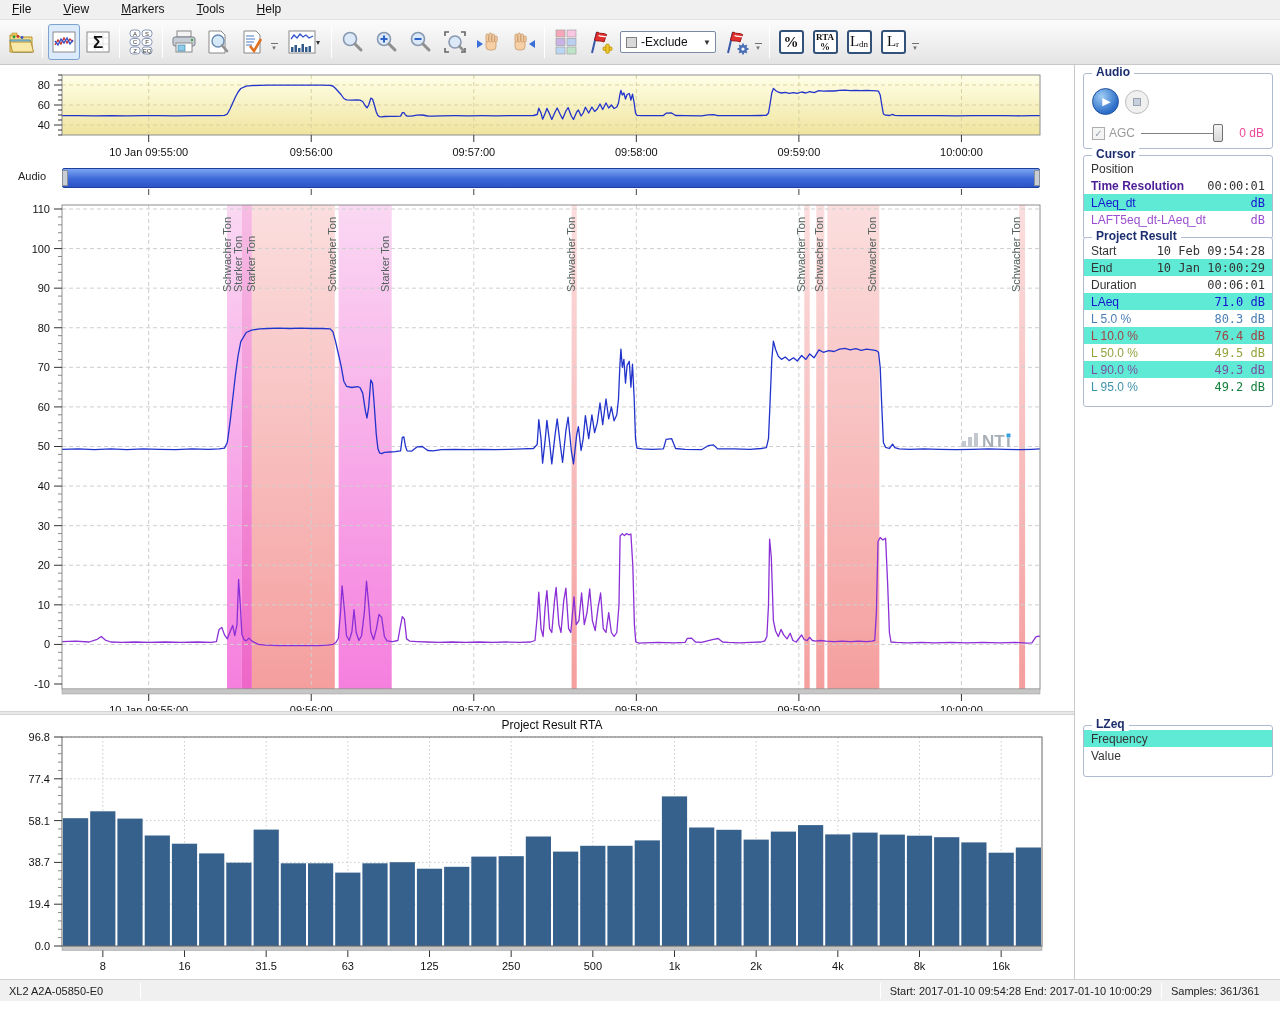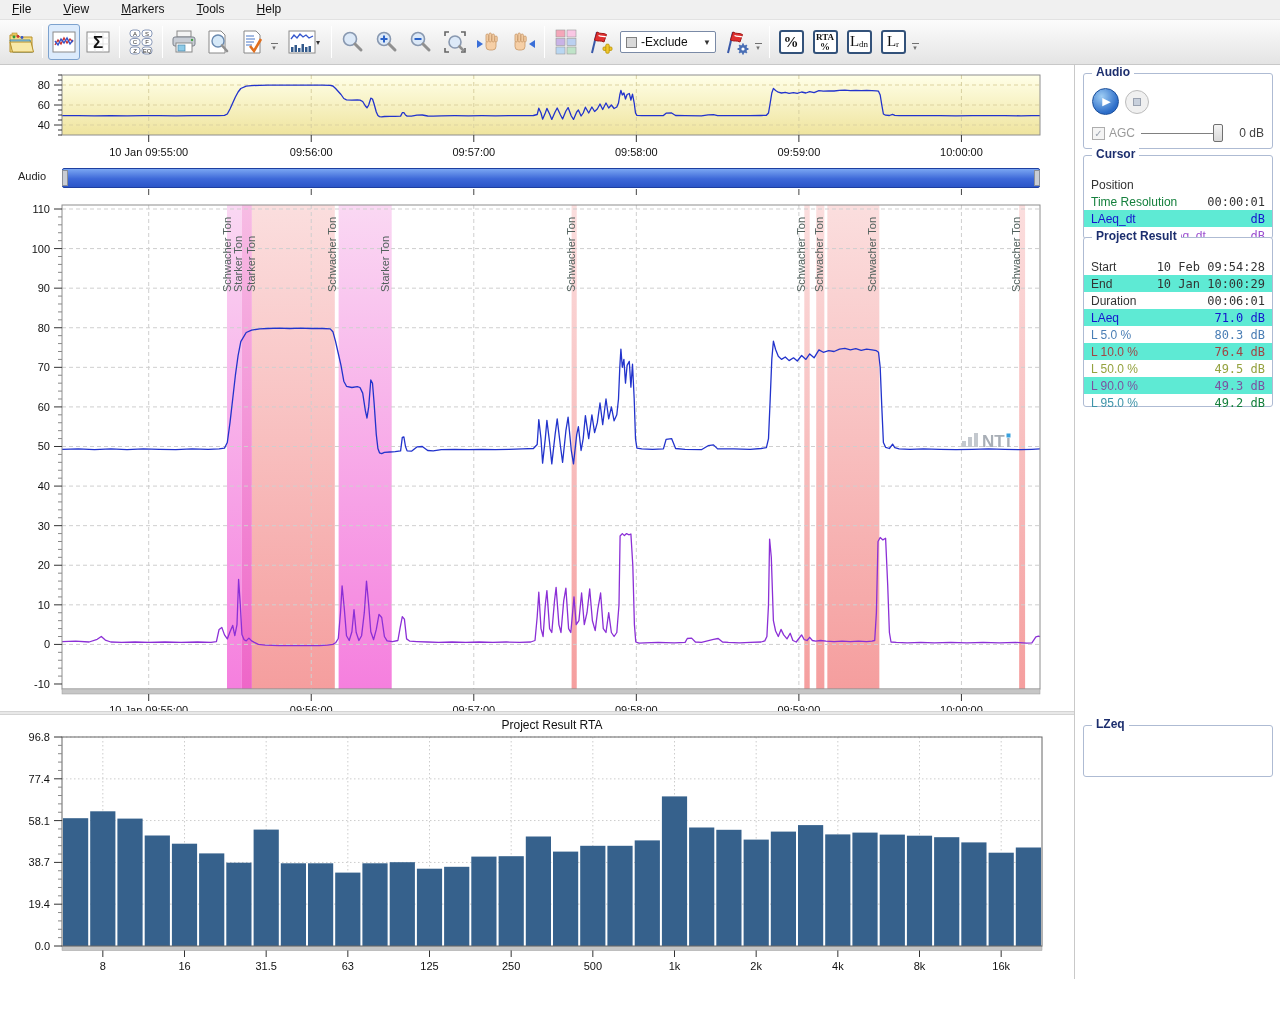--- a/index.html
+++ b/index.html
@@ -69,40 +69,40 @@
   #main-svg { top:130px; }
   #rta-svg { top:650px; }
 
   
   .gbox { position:absolute; left:8px; width:190px; border:1px solid #aebbd3; border-radius:3px; background:#fff; }
   .gtitle { position:absolute; top:-9px; left:8px; background:#fff; padding:0 4px; font-weight:bold;
     color:#1c2e6e; font-size:12px; }
   .prow { height:17px; display:flex; align-items:center; justify-content:space-between; padding:0 7px; }
   .prow.striped { background:#5eead4; }
   .pvalue { font-family:"DejaVu Sans Mono", monospace; font-size:12px; }
-  .rows-wrap { margin-top:20px; }
+  .rows-wrap { margin-top:4px; }
 
   
   .playrow { display:flex; align-items:center; margin:14px 0 8px 8px; }
   .playbtn { width:27px; height:27px; border-radius:50%; border:1px solid #1a4e9a;
     background:radial-gradient(circle at 35% 30%, #9ecdf4, #2b6cc8 70%); display:flex; align-items:center;
     justify-content:center; margin-right:6px; }
   .playbtn span { color:#fff; font-size:11px; margin-left:2px; }
   .stopbtn { width:24px; height:24px; border-radius:50%; border:1px solid #bcbcbc; background:#f0f0f0;
     display:flex; align-items:center; justify-content:center; }
   .stopbtn i { width:8px; height:8px; background:#c8d0dc; border:1px solid #9aa2b0; }
   .agcrow { display:flex; align-items:center; margin:4px 8px 0 8px; }
   .cbx { width:13px; height:13px; border:1px solid #adadad; background:#f4f4f4; color:#9aa2ae;
     font-size:10px; line-height:11px; text-align:center; margin-right:4px; }
   .agclabel { color:#9a9a9a; margin-right:6px; }
   .slidewrap { position:relative; flex:1; height:20px; }
   .slidetrack { position:absolute; left:0; right:18px; top:10px; height:1px; background:#808080; }
   .slidethumb { position:absolute; right:16px; top:1px; width:10px; height:18px; border:1px solid #707070;
     background:linear-gradient(#f4f4f4,#d8d8d8); border-radius:2px; }
-  .dblabel { margin-left:0; color:#404040; }
+  .dblabel { margin-left:0; color:#ec4899; }
 
   
   .statusbar { height:22px; background:#f0f0f0; border-top:1px solid #d0d0d0; display:flex; align-items:center;
     font-size:11px; color:#222; }
   .sseg { padding:0 9px; height:100%; display:flex; align-items:center; }
   .ssep { width:1px; height:16px; background:#c6c6c6; border-right:1px solid #fff; }
   .sspacer { flex:1; }
 </style>
 </head>
 <body>
@@ -698,21 +698,21 @@
       </div>
 
       <div class="gbox" style="top:90px;height:84px">
         <span class="gtitle">Cursor</span>
         <div class="rows-wrap" id="cursor-rows">
             <div class="prow">
               <span style="color: rgb(51, 51, 51);">Position</span>
               <span class="pvalue" style="color: rgb(51, 51, 51);"></span>
             </div>
             <div class="prow">
-              <span style="color: #15803d;">Time Resolution</span>
+              <span style="color: #4c1d95; font-weight: bold;">Time Resolution</span>
               <span class="pvalue" style="color: rgb(51, 51, 51);">00:00:01</span>
             </div>
             <div class="prow striped">
               <span style="color: rgb(22, 22, 206);">LAeq_dt</span>
               <span class="pvalue" style="color: rgb(22, 22, 206);">dB</span>
             </div>
             <div class="prow">
               <span style="color: rgb(155, 79, 208);">LAFT5eq_dt-LAeq_dt</span>
               <span class="pvalue" style="color: rgb(155, 79, 208);">dB</span>
             </div>
@@ -756,17 +756,36 @@
             </div>
             <div class="prow">
               <span style="color: rgb(61, 147, 168);">L 95.0 %</span>
               <span class="pvalue" style="color: #15803d;">49.2 dB</span>
             </div>
           </div>
       </div>
 
       <div class="gbox" style="top:660px;height:52px">
         <span class="gtitle">LZeq</span>
+        <div class="rows-wrap" id="lzeq-rows">
+            <div class="prow striped">
+              <span style="color: rgb(51, 51, 51);">Frequency</span>
+              <span class="pvalue" style="color: rgb(51, 51, 51);"></span>
+            </div>
+            <div class="prow">
+              <span style="color: rgb(51, 51, 51);">Value</span>
+              <span class="pvalue" style="color: rgb(51, 51, 51);"></span>
+            </div>
+          </div>
       </div>
     </div>
   </div>
 
+  <div class="statusbar">
+    <div class="sseg" style="width:140px">XL2 A2A-05850-E0</div>
+    <div class="ssep"></div>
+    <div class="sspacer"></div>
+    <div class="ssep"></div>
+    <div class="sseg">Start: 2017-01-10 09:54:28 End: 2017-01-10 10:00:29</div>
+    <div class="ssep"></div>
+    <div class="sseg" style="width:118px">Samples: 361/361</div>
+  </div>
 </div>
 
 </body></html>

